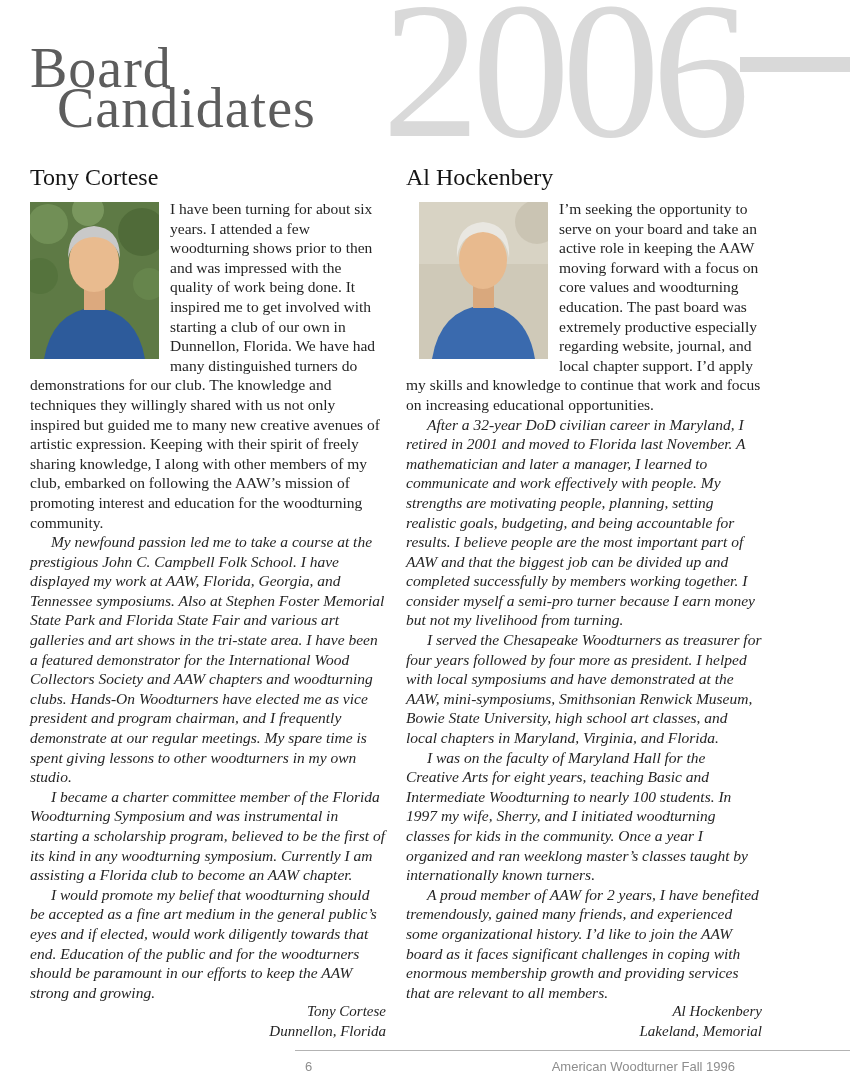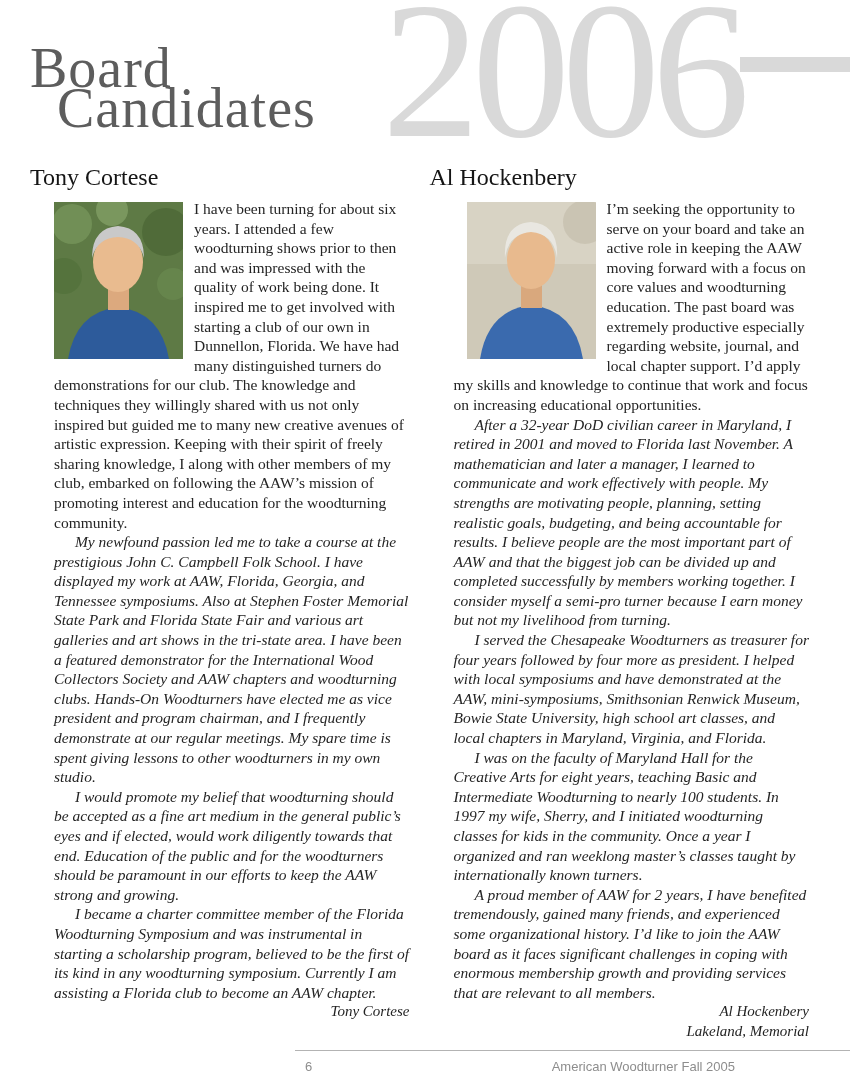--- a/index.html
+++ b/index.html
@@ -28,27 +28,27 @@
     color: #d9d9d9; letter-spacing: -8px;
     white-space: nowrap;
   }
   .year-dash {
     position: absolute; right: 0; top: 57px;
     width: 110px; height: 15px;
     background: #d9d9d9;
   }
 
   
-  .columns { display: flex; gap: 20px; padding: 6px 41px 0 30px; }
+  .columns { display: flex; gap: 20px; padding: 6px 88px 0 30px; }
   .col { flex: 1; min-width: 0; }
   .candidate-name {
     font-weight: 400; font-size: 24px;
     margin: 0 0 8px 0; color: #151515;
   }
-  .bio { font-size: 15.5px; line-height: 19.6px; margin-left: 24px; }
+  .bio { font-size: 15.5px; line-height: 19.6px; }
   .bio p { margin: 0; }
   .bio p.ind { text-indent: 1.35em; font-style: italic; }
   .photo {
     float: left; width: 129px; height: 157px;
     margin: 3px 11px 3px 0;
     overflow: hidden;
   }
   .photo.inset { margin-left: 13px; }
   .photo svg { display: block; width: 100%; height: 100%; }
   .sig {
@@ -92,24 +92,25 @@
             <circle cx="10" cy="74" r="18" fill="#51703a" opacity="0.7"></circle>
             <circle cx="119" cy="82" r="16" fill="#6d8c52" opacity="0.6"></circle>
             <path d="M14,157 Q22,110 64,105 Q107,110 115,157 Z" fill="#2d5b9b"></path>
             <path d="M54,84 h21 v24 h-21 z" fill="#dca97e"></path>
             <ellipse cx="64" cy="60" rx="25" ry="30" fill="#e9bb8f"></ellipse>
             <path d="M38,56 Q38,26 64,24 Q90,26 90,56 Q85,36 64,35 Q43,36 38,56 Z" fill="#c9c9c9"></path>
           </svg>
         </div>
         <p>I have been turning for about six years. I attended a few woodturning shows prior to then and was impressed with the quality of work being done. It inspired me to get involved with starting a club of our own in Dunnellon, Florida. We have had many distinguished turners do demonstrations for our club. The knowledge and techniques they willingly shared with us not only inspired but guided me to many new creative avenues of artistic expression. Keeping with their spirit of freely sharing knowledge, I along with other members of my club, embarked on following the AAW’s mission of promoting interest and education for the woodturning community.</p>
         <p class="ind">My newfound passion led me to take a course at the prestigious John C. Campbell Folk School. I have displayed my work at AAW, Florida, Georgia, and Tennessee symposiums. Also at Stephen Foster Memorial State Park and Florida State Fair and various art galleries and art shows in the tri-state area. I have been a featured demonstrator for the International Wood Collectors Society and AAW chapters and woodturning clubs. Hands-On Woodturners have elected me as vice president and program chairman, and I frequently demonstrate at our regular meetings. My spare time is spent giving lessons to other woodturners in my own studio.</p>
+        <p class="ind">I became a charter committee member of the Florida Woodturning Symposium and was instrumental in starting a scholarship program, believed to be the first of its kind in any woodturning symposium. Currently I am assisting a Florida club to become an AAW chapter.</p>
         <p class="ind">I would promote my belief that woodturning should be accepted as a fine art medium in the general public’s eyes and if elected, would work diligently towards that end. Education of the public and for the woodturners should be paramount in our efforts to keep the AAW strong and growing.</p>
-        <p class="ind">I became a charter committee member of the Florida Woodturning Symposium and was instrumental in starting a scholarship program, believed to be the first of its kind in any woodturning symposium. Currently I am assisting a Florida club to become an AAW chapter.</p>
         <div class="sig">
           <div>Tony Cortese</div>
+          <div>Dunnellon, Florida</div>
         </div>
       </div>
     </section>
 
     <section class="col">
       <h2 class="candidate-name">Al Hockenbery</h2>
       <div class="bio">
         <div class="photo inset">
           <svg viewBox="0 0 129 157" preserveAspectRatio="xMidYMid slice">
             <rect width="129" height="157" fill="#cfc9b8"></rect>
@@ -130,16 +131,16 @@
           <div>Al Hockenbery</div>
           <div>Lakeland, Memorial</div>
         </div>
       </div>
     </section>
 
   </main>
 
   <footer class="footer">
     <span>6</span>
-    <span>American Woodturner Fall 2005</span>
+    <span>American Woodturner Fall 1996</span>
   </footer>
 
 </div>
 
 </body></html>

